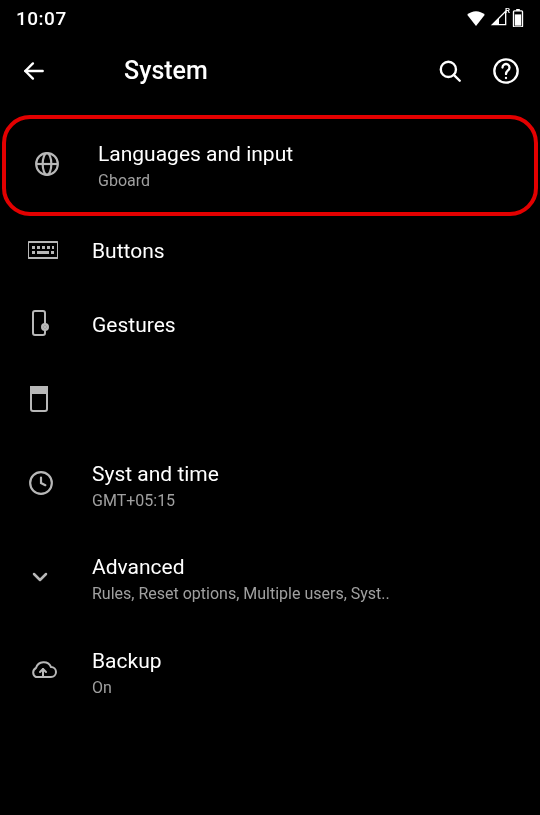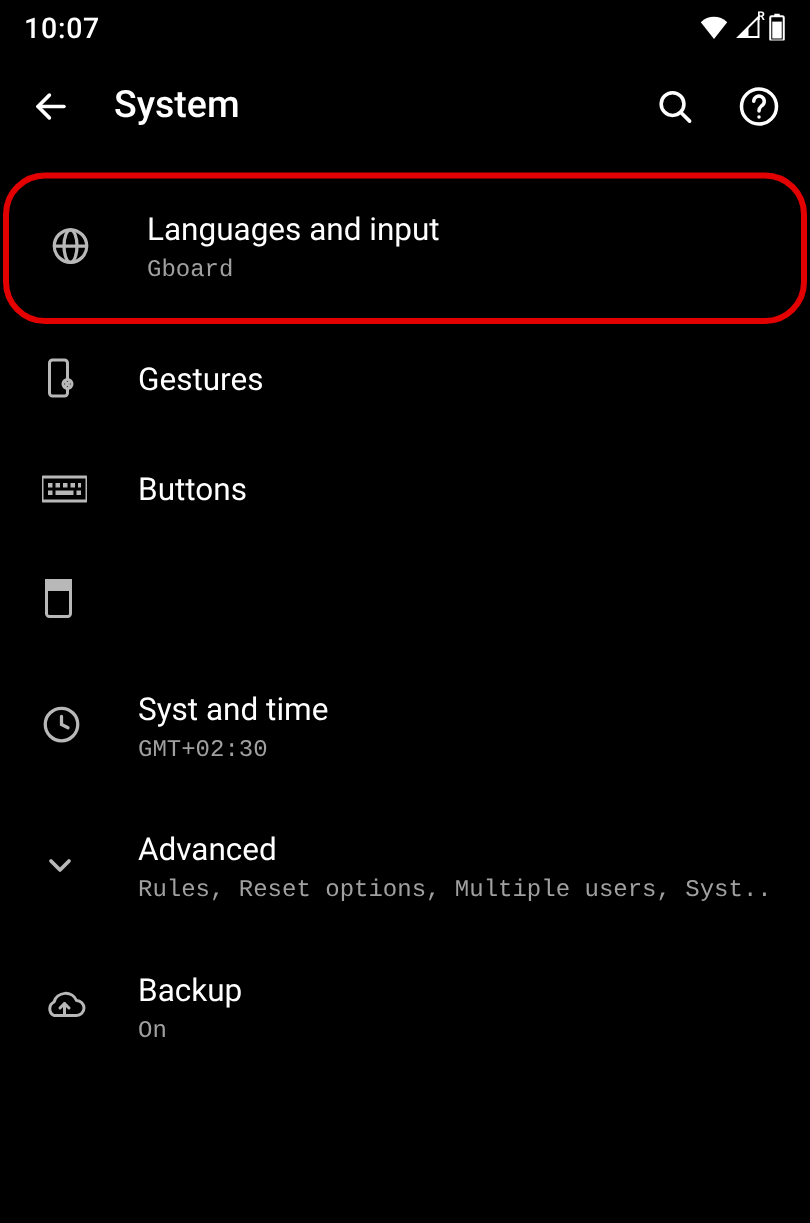--- a/index.html
+++ b/index.html
@@ -40,20 +40,21 @@
     .appbar {
       display: flex;
       align-items: center;
       padding: 20px 20px 20px 20px;
       gap: 28px;
     }
     .appbar .title {
       font-size: 25px;
       font-weight: 500;
       flex: 1;
+      margin-left: 48px;
     }
     .appbar .actions {
       display: flex;
       align-items: center;
       gap: 28px;
     }
     .icon-btn {
       width: 28px;
       height: 28px;
       display: flex;
@@ -92,21 +93,20 @@
       line-height: 1.25;
     }
     .item .secondary {
       font-size: 16px;
       color: #a0a0a0;
       margin-top: 4px;
       line-height: 1.2;
       white-space: nowrap;
       overflow: hidden;
       text-overflow: clip;
-      font-family: Liberation Mono, monospace;
     }
     .highlight {
       border: 4px solid #e30000;
       margin: 0 2px;
     }
   </style>
 </head>
 <body>
 
 <div class="status-bar">
@@ -167,36 +167,20 @@
         <svg width="26" height="26" viewBox="0 0 24 24" fill="none" stroke="#b8b8b8" stroke-width="2">
             <circle cx="12" cy="12" r="10"></circle>
             <ellipse cx="12" cy="12" rx="4" ry="10"></ellipse>
             <line x1="2" y1="12" x2="22" y2="12"></line>
           </svg>
       </span>
     </div>
     <div class="text-col">
       <div class="primary">Languages and input</div>
       <div class="secondary">Gboard</div>
-    </div>
-  </div>
-
-  <div class="item single">
-    <div class="icon-col">
-      <span>
-        <svg width="24" height="28" viewBox="0 0 20 28" fill="none" stroke="#b8b8b8" stroke-width="2">
-            <rect x="3" y="2" width="12" height="24" rx="2"></rect>
-            <circle cx="15" cy="18" r="3" fill="#000" stroke="#b8b8b8"></circle>
-            <line x1="13" y1="16" x2="17" y2="20"></line>
-            <line x1="17" y1="16" x2="13" y2="20"></line>
-          </svg>
-      </span>
-    </div>
-    <div class="text-col">
-      <div class="primary">Gestures</div>
     </div>
   </div>
 
   <div class="item single">
     <div class="icon-col">
       <span>
         <svg width="30" height="22" viewBox="0 0 30 20" fill="#b8b8b8">
             <rect x="0" y="2" width="30" height="16" rx="1" fill="none" stroke="#b8b8b8" stroke-width="2"></rect>
             <rect x="4" y="6" width="3" height="3"></rect>
             <rect x="9" y="6" width="3" height="3"></rect>
@@ -210,40 +194,56 @@
       </span>
     </div>
     <div class="text-col">
       <div class="primary">Buttons</div>
     </div>
   </div>
 
   <div class="item single">
     <div class="icon-col">
       <span>
+        <svg width="24" height="28" viewBox="0 0 20 28" fill="none" stroke="#b8b8b8" stroke-width="2">
+            <rect x="3" y="2" width="12" height="24" rx="2"></rect>
+            <circle cx="15" cy="18" r="3" fill="#000" stroke="#b8b8b8"></circle>
+            <line x1="13" y1="16" x2="17" y2="20"></line>
+            <line x1="17" y1="16" x2="13" y2="20"></line>
+          </svg>
+      </span>
+    </div>
+    <div class="text-col">
+      <div class="primary">Gestures</div>
+    </div>
+  </div>
+
+  <div class="item single">
+    <div class="icon-col">
+      <span>
         <svg width="22" height="28" viewBox="0 0 20 28" fill="none" stroke="#b8b8b8" stroke-width="2">
             <rect x="2" y="2" width="16" height="24" rx="2"></rect>
             <rect x="2" y="2" width="16" height="6" fill="#b8b8b8"></rect>
           </svg>
       </span>
     </div>
   </div>
 
   <div class="item">
     <div class="icon-col">
       <span>
         <svg width="26" height="26" viewBox="0 0 24 24" fill="none" stroke="#b8b8b8" stroke-width="2" stroke-linecap="round">
             <circle cx="12" cy="12" r="10"></circle>
             <polyline points="12 7 12 12 16 14"></polyline>
           </svg>
       </span>
     </div>
     <div class="text-col">
       <div class="primary">Syst and time</div>
-      <div class="secondary">GMT+02:30</div>
+      <div class="secondary">GMT+05:15</div>
     </div>
   </div>
 
   <div class="item">
     <div class="icon-col">
       <span>
         <svg width="24" height="24" viewBox="0 0 24 24" fill="none" stroke="#b8b8b8" stroke-width="2.5" stroke-linecap="round" stroke-linejoin="round">
             <polyline points="6 9 12 15 18 9"></polyline>
           </svg>
       </span>

